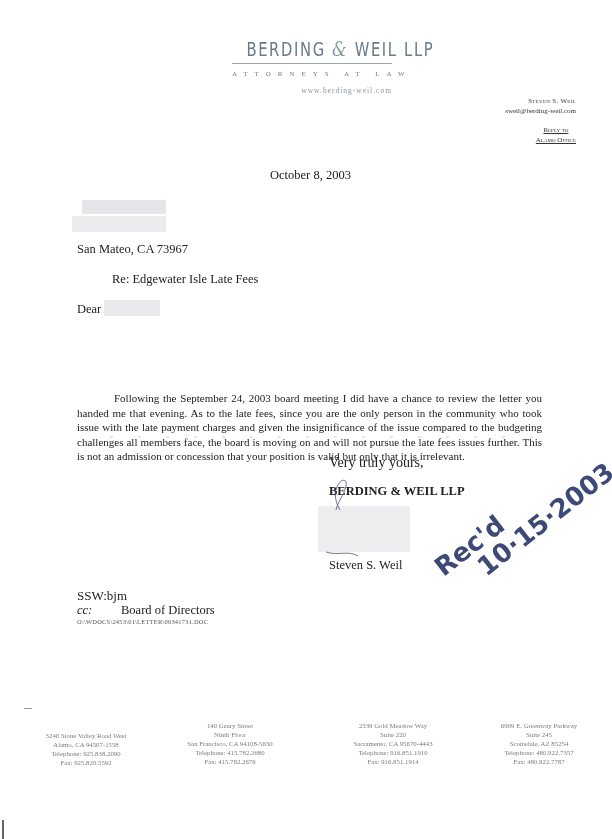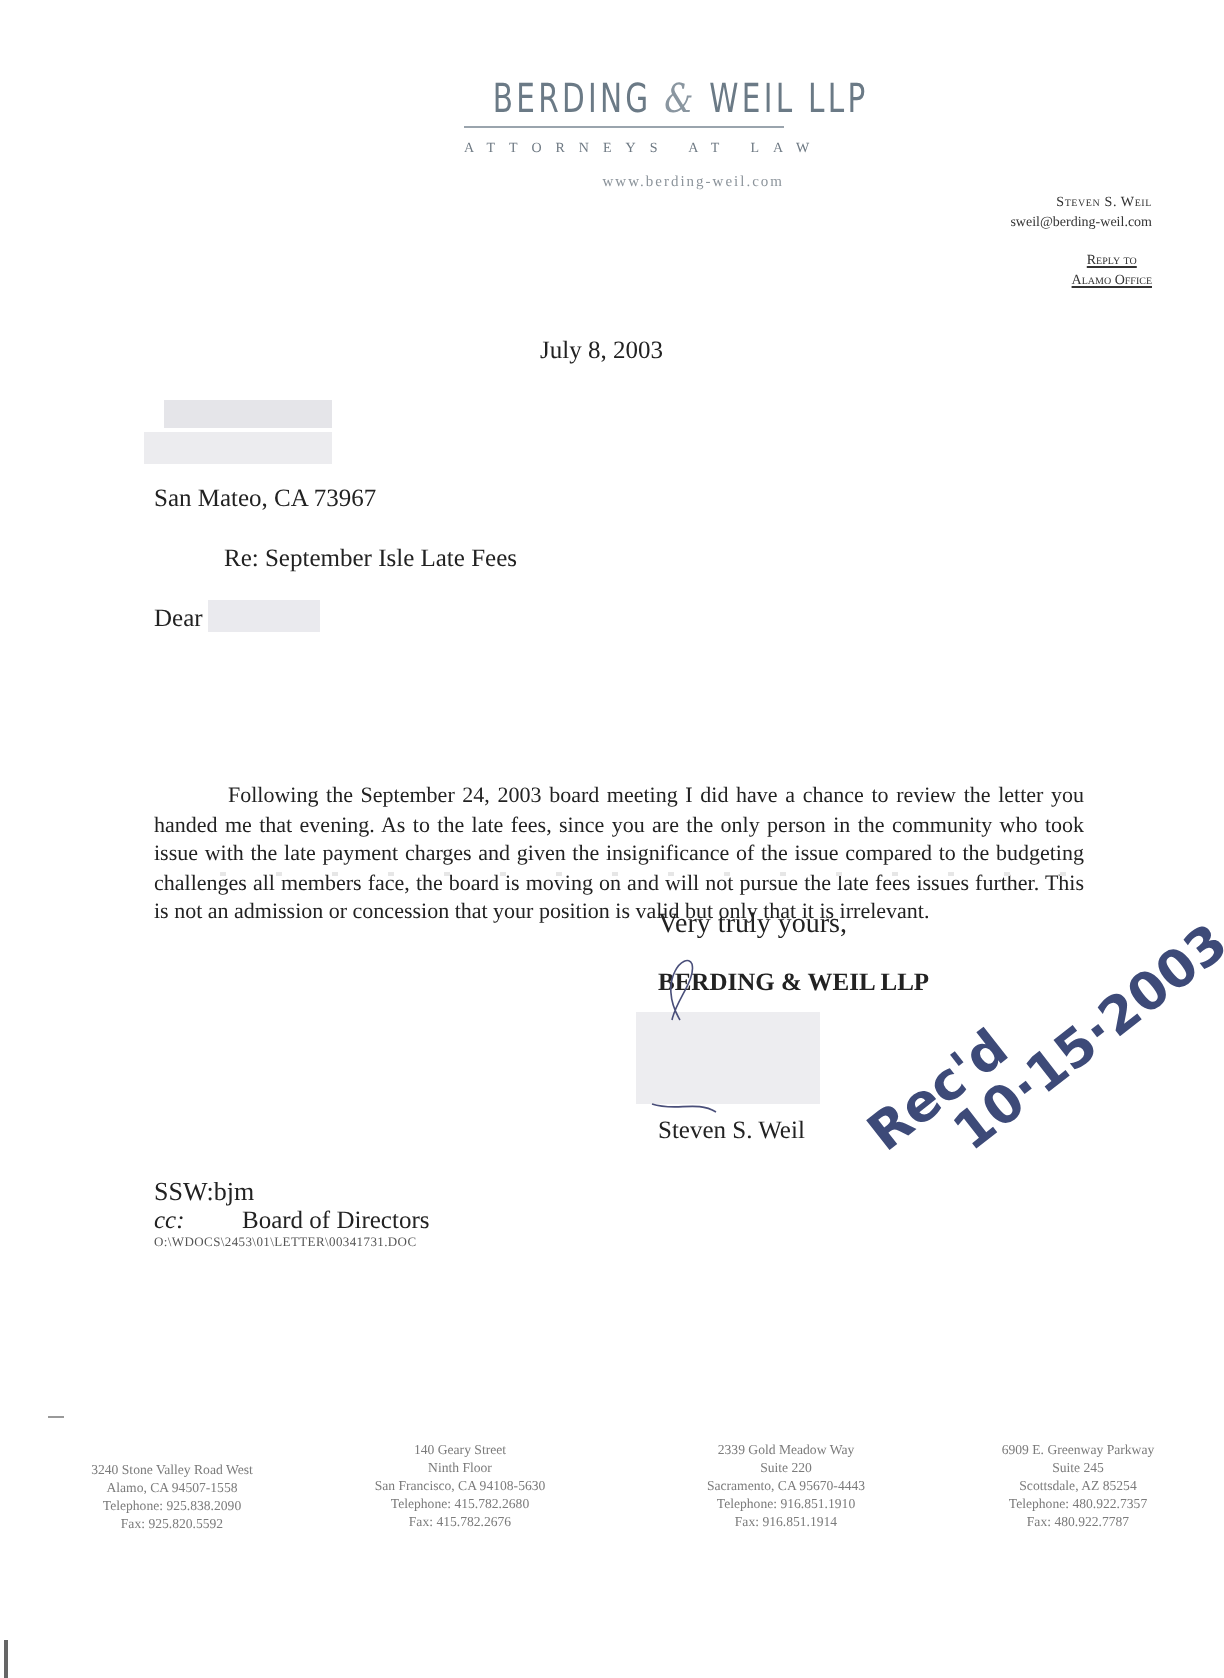--- a/index.html
+++ b/index.html
@@ -75,27 +75,27 @@
 
 <div class="abs sender">
   <div class="sc">Steven S. Weil</div>
   <div>sweil@berding-weil.com</div>
 </div>
 <div class="abs reply">
   <div>Reply to</div>
   <div>Alamo Office</div>
 </div>
 
-<div class="abs date">July 8, 2003</div>
+<div class="abs date">October 8, 2003</div>
 
 <div class="abs redact addr-redact1"></div>
 <div class="abs redact addr-redact2"></div>
 <div class="abs city">San Mateo, CA 73967</div>
 
-<div class="abs re">Re: September Isle Late Fees</div>
+<div class="abs re">Re: Edgewater Isle Late Fees</div>
 
 <div class="abs dear">Dear</div>
 <div class="abs redact dear-redact"></div>
 
 <div class="abs body-text"><span class="indent"></span><span>Following the September 24, 2003 board meeting I did have a chance to review the letter you handed me that evening.  As to the late fees, since you are the only person in the community who took issue with the late payment charges and given the insignificance of the issue compared to the budgeting challenges all members face, the board is moving on and will not pursue the late fees issues further.  This is not an admission or concession that your position is valid but only that it is irrelevant.</span></div>
 
 <div class="abs faint-line"></div>
 
 <div class="abs closing">Very truly yours,</div>
 <div class="abs firm">BERDING &amp; WEIL LLP</div>

